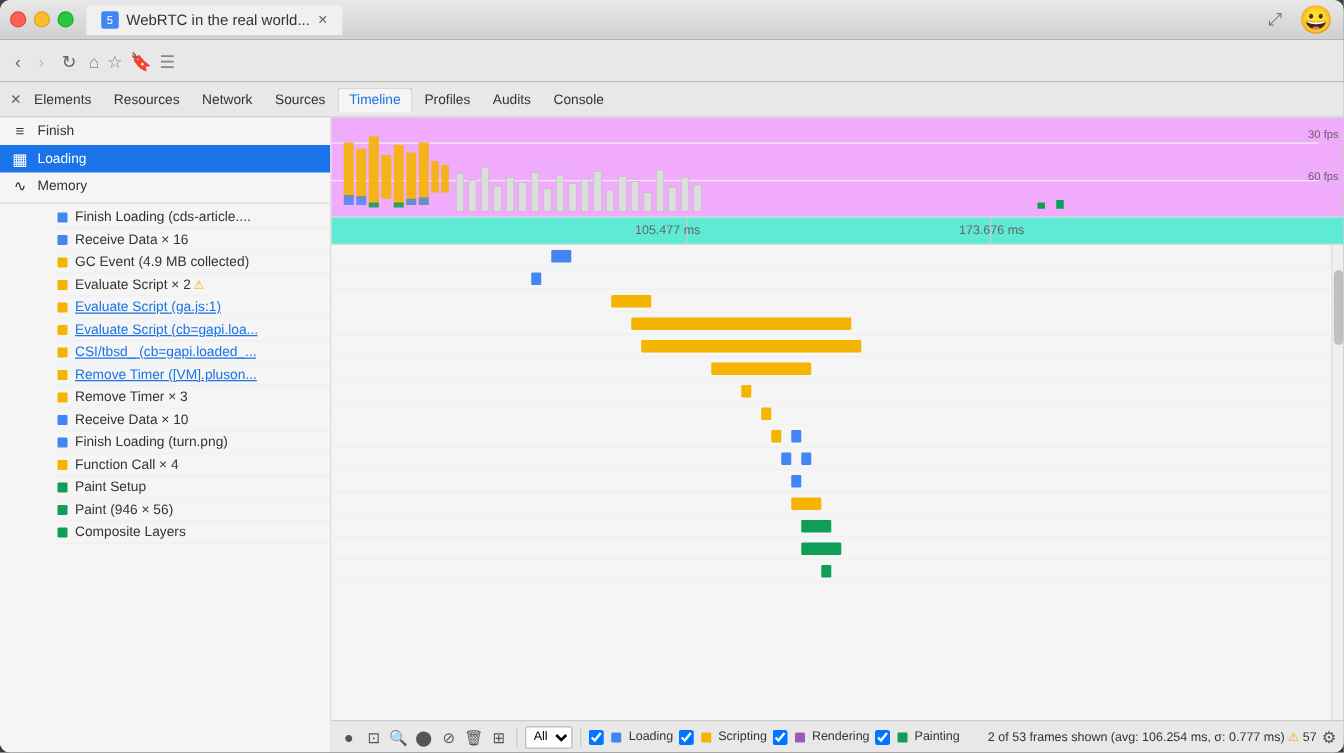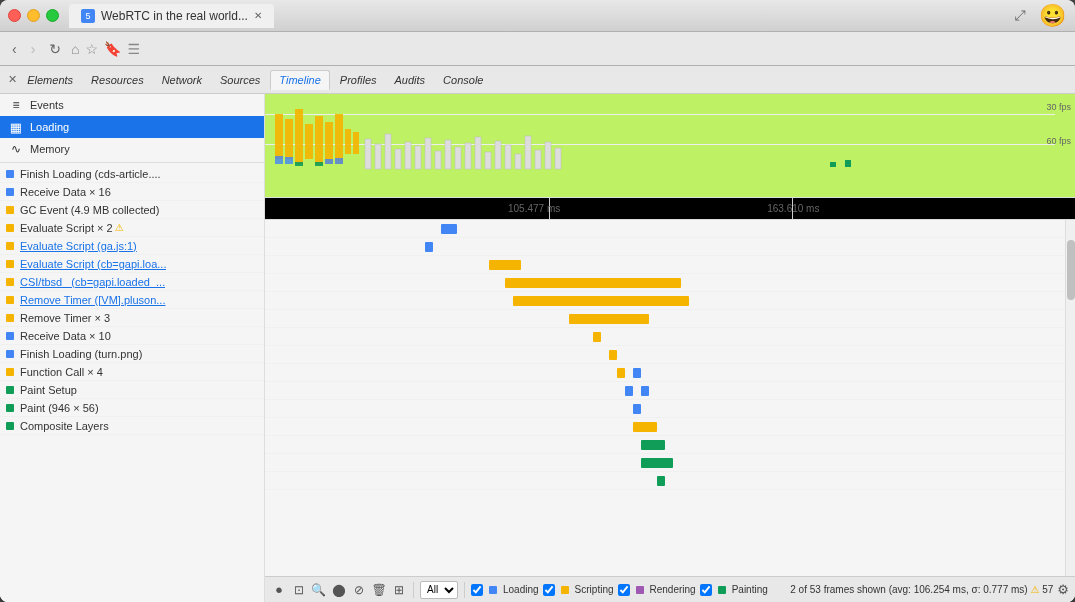--- a/index.html
+++ b/index.html
@@ -113,21 +113,20 @@
       gap: 2px;
       flex-shrink: 0;
     }
     .dt-close { font-size: 11px; color: #666; cursor: pointer; }
     .dt-tab {
       font-size: 11px;
       color: #333;
       padding: 3px 8px;
       cursor: pointer;
       border-radius: 3px 3px 0 0;
-      font-style: italic;
     }
     .dt-tab.active {
       background: #f5f5f5;
       border: 1px solid #ccc;
       border-bottom: 1px solid #f5f5f5;
       margin-bottom: -1px;
       color: #1a73e8;
     }
 
     
@@ -159,20 +158,21 @@
     .sidebar-item.active {
       background: #1a73e8;
       color: white;
     }
     .sidebar-icon { font-size: 12px; width: 16px; text-align: center; }
     .sidebar-divider { height: 1px; background: #ddd; margin: 2px 0; }
     .sidebar-event-list {
       flex: 1;
       overflow-y: auto;
       overflow-x: hidden;
+      margin-left: 40px;
     }
     .event-item {
       display: flex;
       align-items: center;
       padding: 2px 6px;
       font-size: 11px;
       color: #333;
       cursor: pointer;
       height: 18px;
       border-bottom: 1px solid #f0f0f0;
@@ -202,41 +202,41 @@
 
     
     .timeline-area {
       flex: 1;
       display: flex;
       flex-direction: column;
       overflow: hidden;
     }
     
     .chart-area {
-      height: 104px;
-      background: #bef264;
+      height: 80px;
+      background: #f0abfc;
       border-bottom: 1px solid #ddd;
       position: relative;
       overflow: hidden;
       flex-shrink: 0;
       text-align: right;
     }
     .fps-label {
       position: absolute;
       right: 4px;
       font-size: 9px;
       color: #666;
     }
     .fps-30 { top: 8px; }
     .fps-60 { top: 42px; }
 
     
     .timeline-ruler {
       height: 22px;
-      background: #000000;
+      background: #5eead4;
       border-bottom: 1px solid #ddd;
       display: flex;
       align-items: center;
       position: relative;
       flex-shrink: 0;
     }
     .ruler-marker {
       position: absolute;
       font-size: 10px;
       color: #666;
@@ -381,21 +381,21 @@
       <div class="dt-tab">Audits</div>
       <div class="dt-tab">Console</div>
     </div>
 
     <div class="devtools-main">
 
       <div class="sidebar">
 
         <div class="sidebar-item">
           <span class="sidebar-icon">≡</span>
-          <span>Events</span>
+          <span>Finish</span>
         </div>
         <div class="sidebar-item active">
           <span class="sidebar-icon" style="font-size:13px;">▦</span>
           <span>Loading</span>
         </div>
         <div class="sidebar-item">
           <span class="sidebar-icon">∿</span>
           <span>Memory</span>
         </div>
         <div class="sidebar-divider"></div>
@@ -517,21 +517,21 @@
 
             <rect x="565" y="68" width="6" height="5" fill="#0f9d58"></rect>
             <rect x="580" y="66" width="6" height="7" fill="#0f9d58"></rect>
           </svg>
         </div>
 
         <div class="timeline-ruler">
           <div class="ruler-line" style="left: 35%;"></div>
           <div class="ruler-line" style="left: 65%;"></div>
           <span class="ruler-marker" style="left: 30%;">105.477 ms</span>
-          <span class="ruler-marker" style="left: 62%;">163.610 ms</span>
+          <span class="ruler-marker" style="left: 62%;">173.676 ms</span>
         </div>
 
         <div style="display:flex;flex:1;overflow:hidden;">
           <div class="events-table">
 
             <div class="timeline-row">
               <div class="timeline-row-bars">
                 <div class="bar bar-blue" style="left:22%;width:2%;"></div>
               </div>
             </div>

